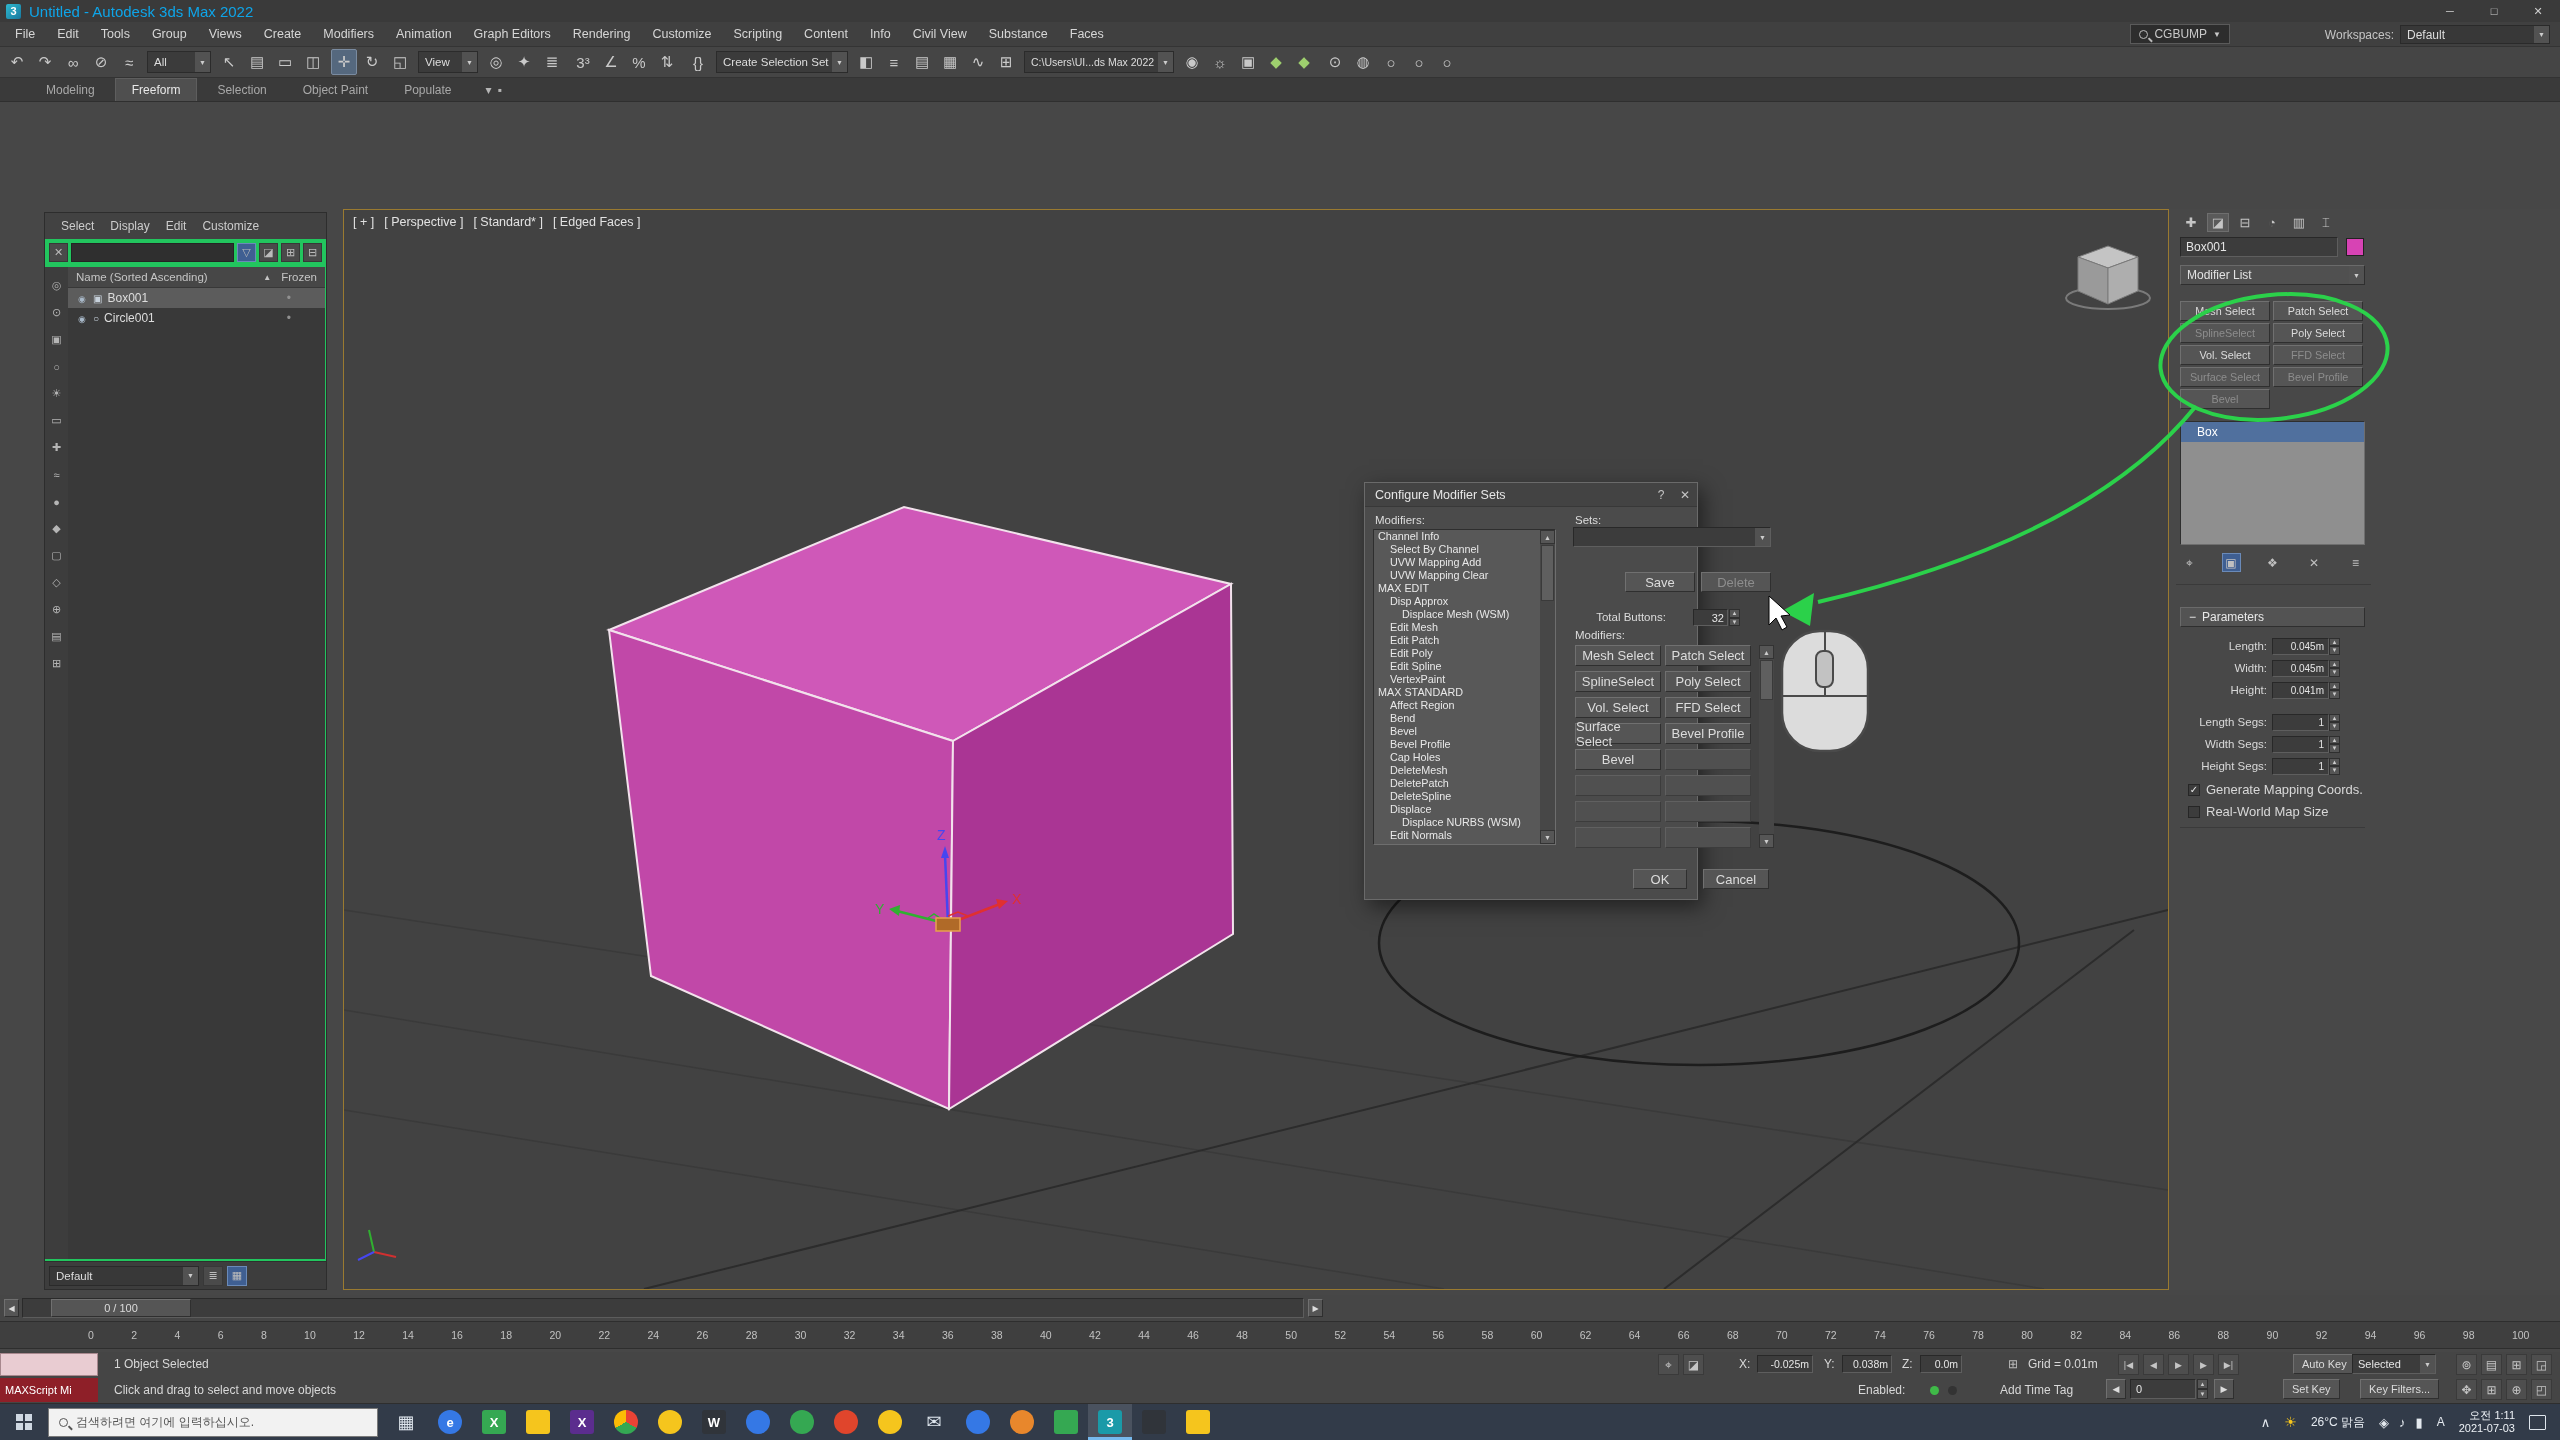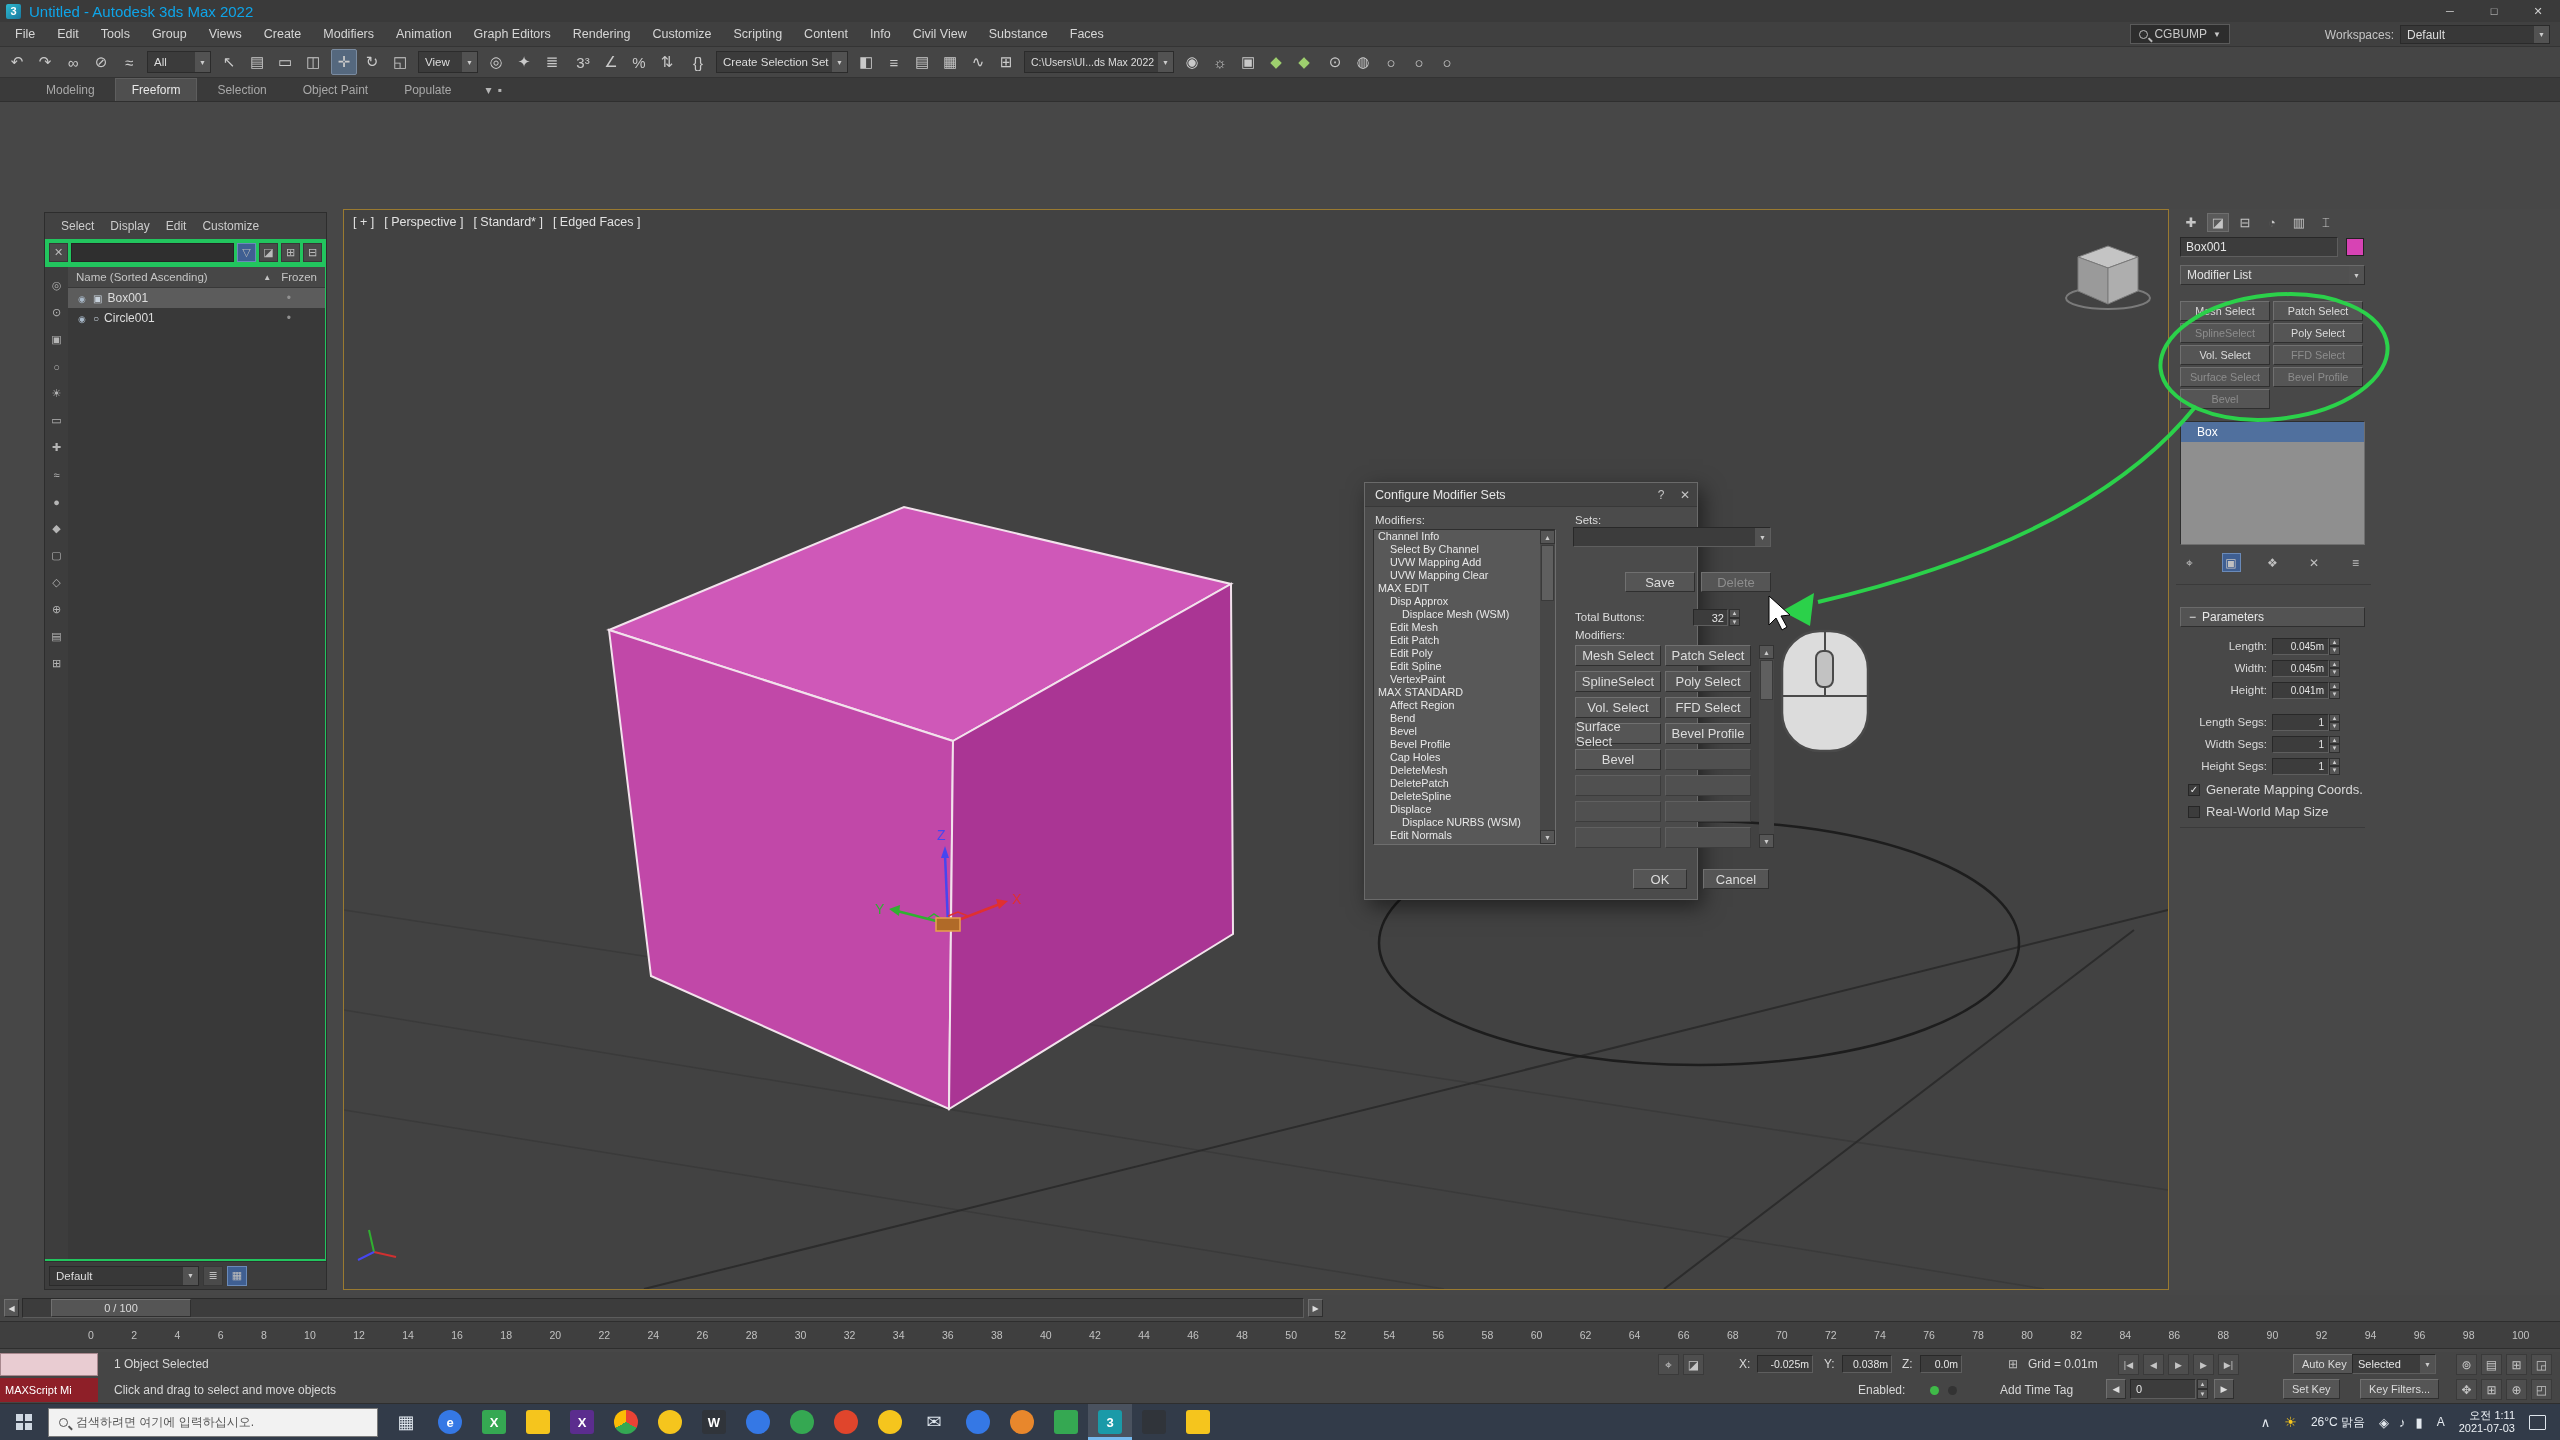--- a/index.html
+++ b/index.html
@@ -466,21 +466,21 @@
         <div class="varrow dn"></div>
       </div>
     </div>
     <span class="dlg-label" style="left:210px;top:31px">Sets:</span>
     <div class="inset" style="position:absolute;left:208px;top:44px;width:198px;height:20px;display:flex;align-items:center">
       <span style="padding-left:5px"></span>
       <span class="carrow"></span>
     </div>
     <div class="btn3d" style="position:absolute;left:260px;top:89px;width:70px;height:20px">Save</div>
     <div class="btn3d dim" style="position:absolute;left:336px;top:89px;width:70px;height:20px">Delete</div>
-    <span class="dlg-label" style="left:210px;top:128px;width:112px;text-align:left">Total Buttons:</span>
+    <span class="dlg-label" style="left:210px;top:128px;width:112px;text-align:center">Total Buttons:</span>
     <div class="inset" style="position:absolute;left:328px;top:126px;width:35px;height:17px;display:flex;align-items:center;justify-content:flex-end;padding-right:3px;font-size:11px">32</div>
     <div class="spin" style="position:absolute;left:364px;top:126px;height:17px">
         <i class="up"></i>
         <i class="dn"></i>
       </div>
     <span class="dlg-label" style="left:210px;top:146px">Modifiers:</span>
     <div class="dlg-grid">
 
     <div class="btn3d">Mesh Select</div>
         <div class="btn3d">Patch Select</div>

